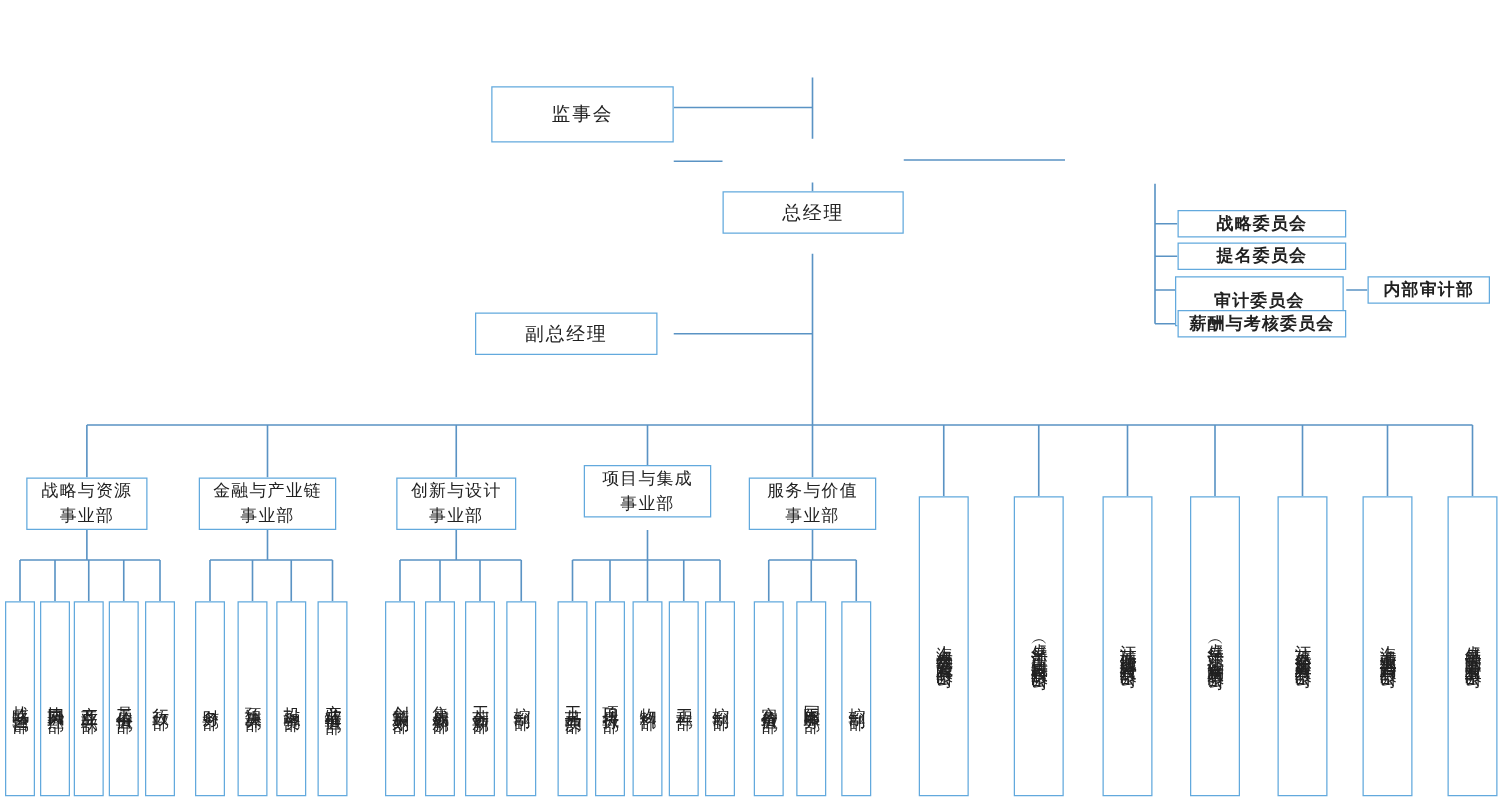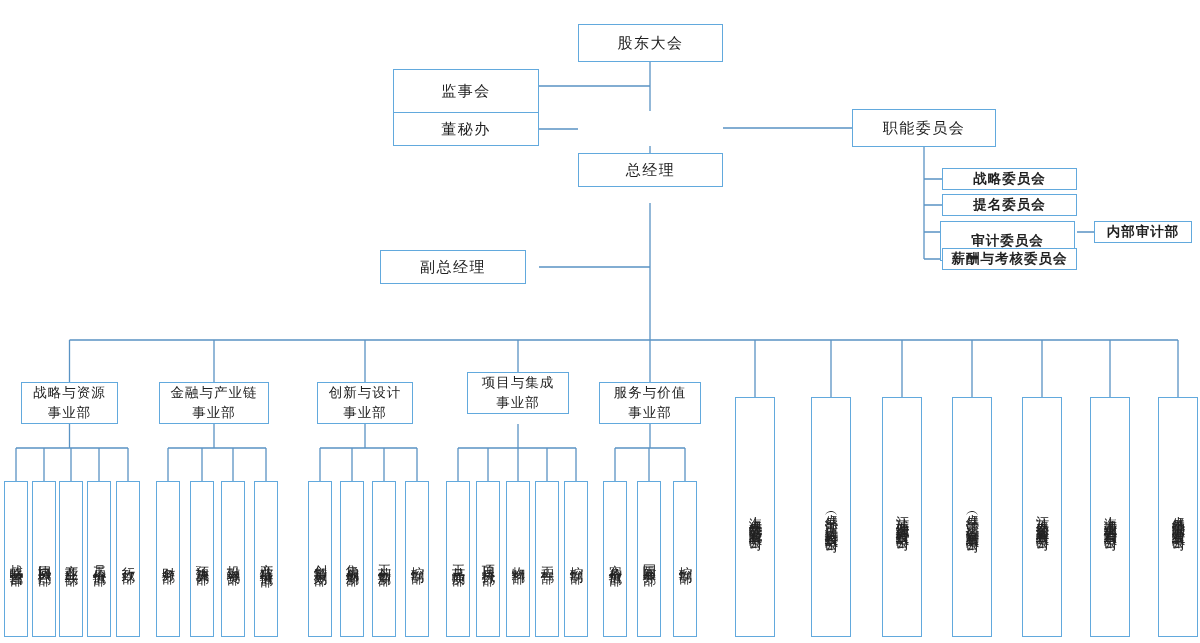--- a/index.html
+++ b/index.html
@@ -69,24 +69,21 @@
       M1110 340 V397
       M1178 340 V397
       M69.5 424 V448 M16 448 H128 M16 448 V481 M44 448 V481 M71 448 V481 M99 448 V481 M128 448 V481
       M214 424 V448 M168 448 H266 M168 448 V481 M202 448 V481 M233 448 V481 M266 448 V481
       M365 424 V448 M320 448 H417 M320 448 V481 M352 448 V481 M384 448 V481 M417 448 V481
       M518 424 V448 M458 448 H576 M458 448 V481 M488 448 V481 M518 448 V481 M547 448 V481 M576 448 V481
       M650 424 V448 M615 448 H685 M615 448 V481 M649 448 V481 M685 448 V481
     "></path>
   </svg>
 
-  <div class="hnode" style="left:578px;top:24px;width:145px;height:38px">股东大会</div>
   <div class="hnode" style="left:393px;top:69px;width:146px;height:45px">监事会</div>
-  <div class="hnode" style="left:393px;top:112px;width:146px;height:34px">董秘办</div>
-  <div class="hnode" style="left:852px;top:109px;width:144px;height:38px">职能委员会</div>
   <div class="hnode" style="left:578px;top:153px;width:145px;height:34px">总经理</div>
   <div class="hnode" style="left:380px;top:250px;width:146px;height:34px">副总经理</div>
 
   <div class="hnode sm" style="left:942px;top:168px;width:135px;height:22px">战略委员会</div>
   <div class="hnode sm" style="left:942px;top:194px;width:135px;height:22px">提名委员会</div>
   <div class="hnode sm" style="left:940px;top:221px;width:135px;height:40px">审计委员会</div>
   <div class="hnode sm" style="left:942px;top:248px;width:135px;height:22px">薪酬与考核委员会</div>
   <div class="hnode sm" style="left:1094px;top:221px;width:98px;height:22px">内部审计部</div>
 
   <div class="division" style="left:21px;top:382px;width:97px;height:42px">战略与资源

